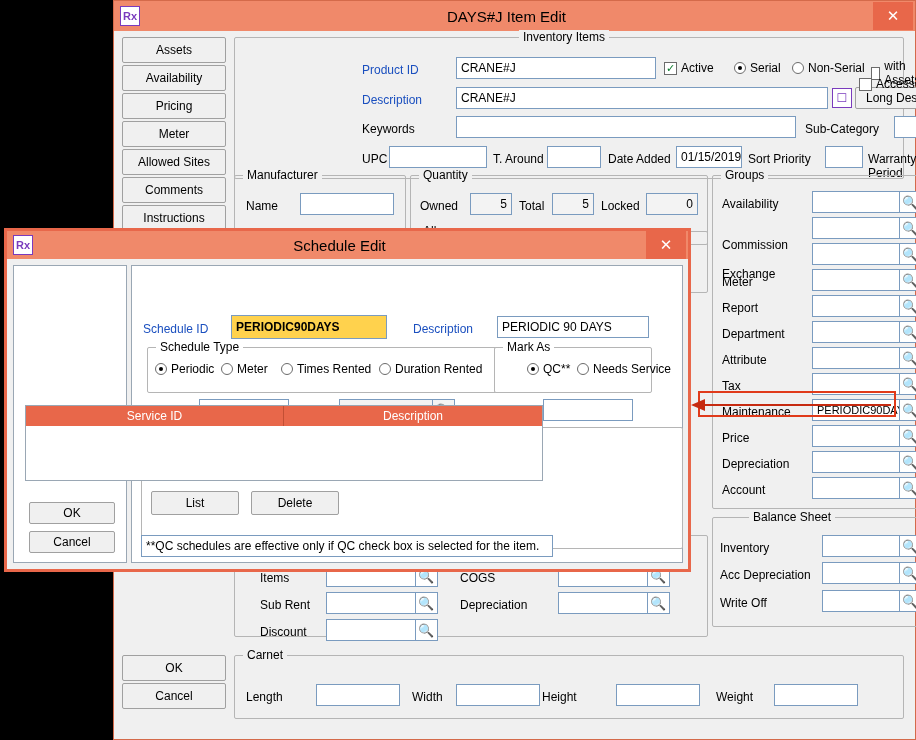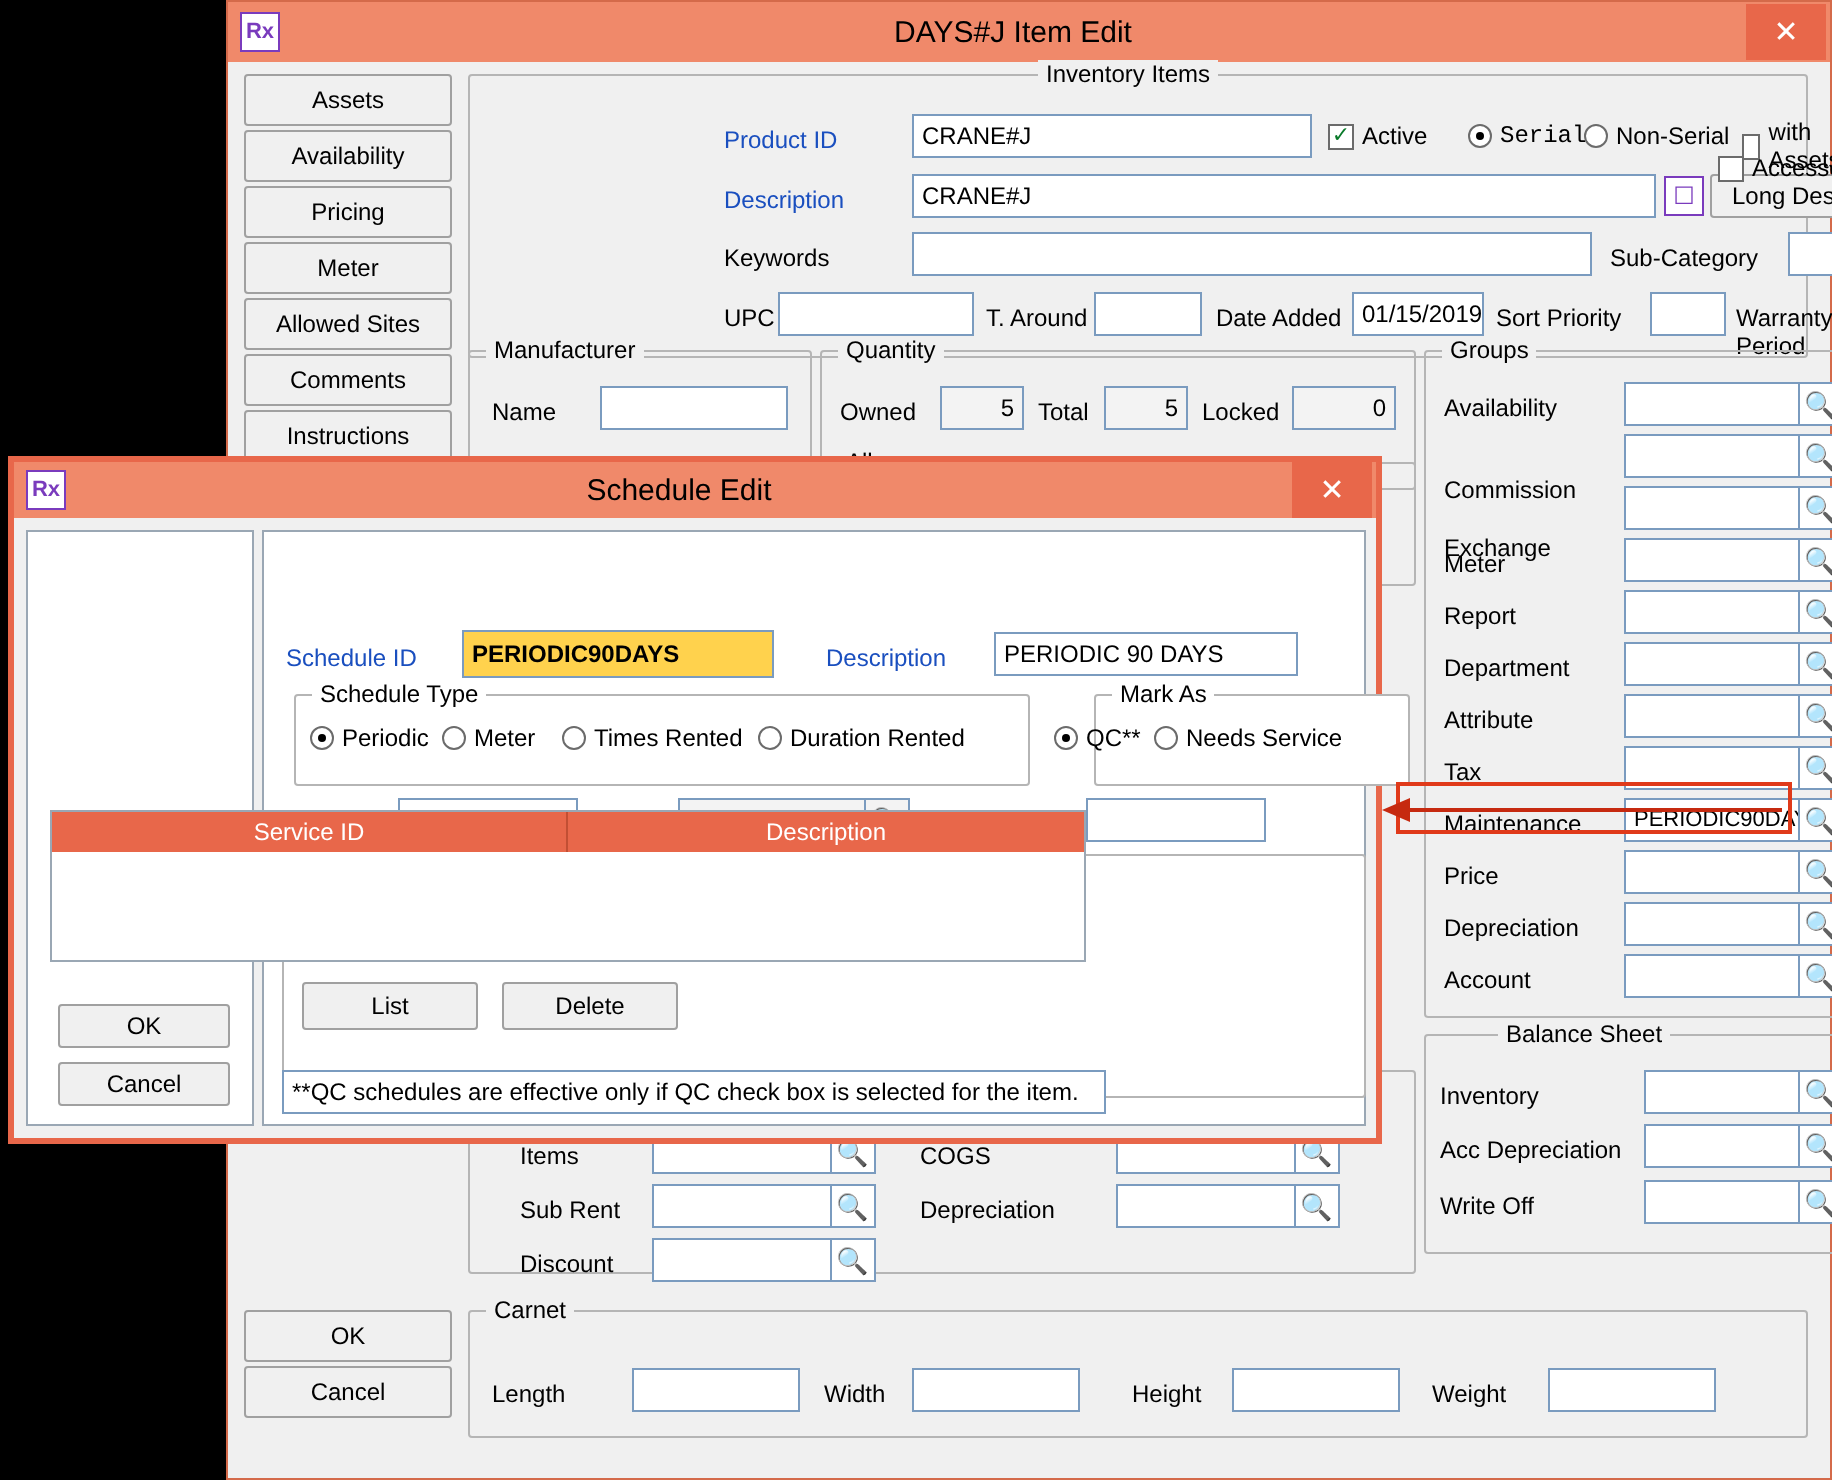--- a/index.html
+++ b/index.html
@@ -339,21 +339,21 @@
       <div class="grp" style="left:0px; top:2px; width:668px; height:140px;">
         <div class="lg" style="left:284px;">Inventory Items</div>
       </div>
 
       <div class="lbl lbl-blue" style="left:128px; top:28px;">Product ID</div>
       <div class="fld" style="left:222px; top:22px; width:200px;">CRANE#J</div>
       <div class="chk" style="left:430px; top:26px;">
         <span class="box">✓</span>
         <span>Active</span>
       </div>
-      <div class="rad on" style="left:500px; top:26px;font-family:Liberation Mono, monospace;">
+      <div class="rad on" style="left:500px; top:26px;">
         <span class="dot"></span>
         <span>Serial</span>
       </div>
       <div class="rad" style="left:558px; top:26px;">
         <span class="dot"></span>
         <span>Non-Serial</span>
       </div>
 
       <div class="lbl lbl-blue" style="left:128px; top:58px;">Description</div>
       <div class="fld" style="left:222px; top:52px; width:372px;">CRANE#J</div>
@@ -498,21 +498,21 @@
       <div class="fld" style="left:92px; top:584px; width:90px;"></div>
       <div class="mag" style="left:182px; top:584px;">🔍</div>
 
       <div class="grp" style="left:0px; top:620px; width:668px; height:62px;">
         <div class="lg">Carnet</div>
       </div>
       <div class="lbl" style="left:12px; top:655px;">Length</div>
       <div class="fld" style="left:82px; top:649px; width:84px;"></div>
       <div class="lbl" style="left:178px; top:655px;">Width</div>
       <div class="fld" style="left:222px; top:649px; width:84px;"></div>
-      <div class="lbl" style="left:332px; top:655px;">Height</div>
+      <div class="lbl" style="left:308px; top:655px;">Height</div>
       <div class="fld" style="left:382px; top:649px; width:84px;"></div>
       <div class="lbl" style="left:482px; top:655px;">Weight</div>
       <div class="fld" style="left:540px; top:649px; width:84px;"></div>
 
     </div>
   </div>
 </div>
 
 <div id="maint-highlight"></div>
 <svg id="arrow" viewBox="0 0 200 14">
@@ -557,21 +557,21 @@
     </div>
     <div class="rad" style="left:274px; top:103px;">
       <span class="dot"></span>
       <span>Times Rented</span>
     </div>
     <div class="rad" style="left:372px; top:103px;">
       <span class="dot"></span>
       <span>Duration Rented</span>
     </div>
 
-    <div class="grp" style="left:540px; top:88px; width:156px; height:44px; background:#fff;">
+    <div class="grp" style="left:487px; top:88px; width:156px; height:44px; background:#fff;">
       <div class="lg" style="background:#fff;">Mark As</div>
     </div>
     <div class="rad on" style="left:520px; top:103px;">
       <span class="dot"></span>
       <span>QC**</span>
     </div>
     <div class="rad" style="left:570px; top:103px;">
       <span class="dot"></span>
       <span>Needs Service</span>
     </div>

